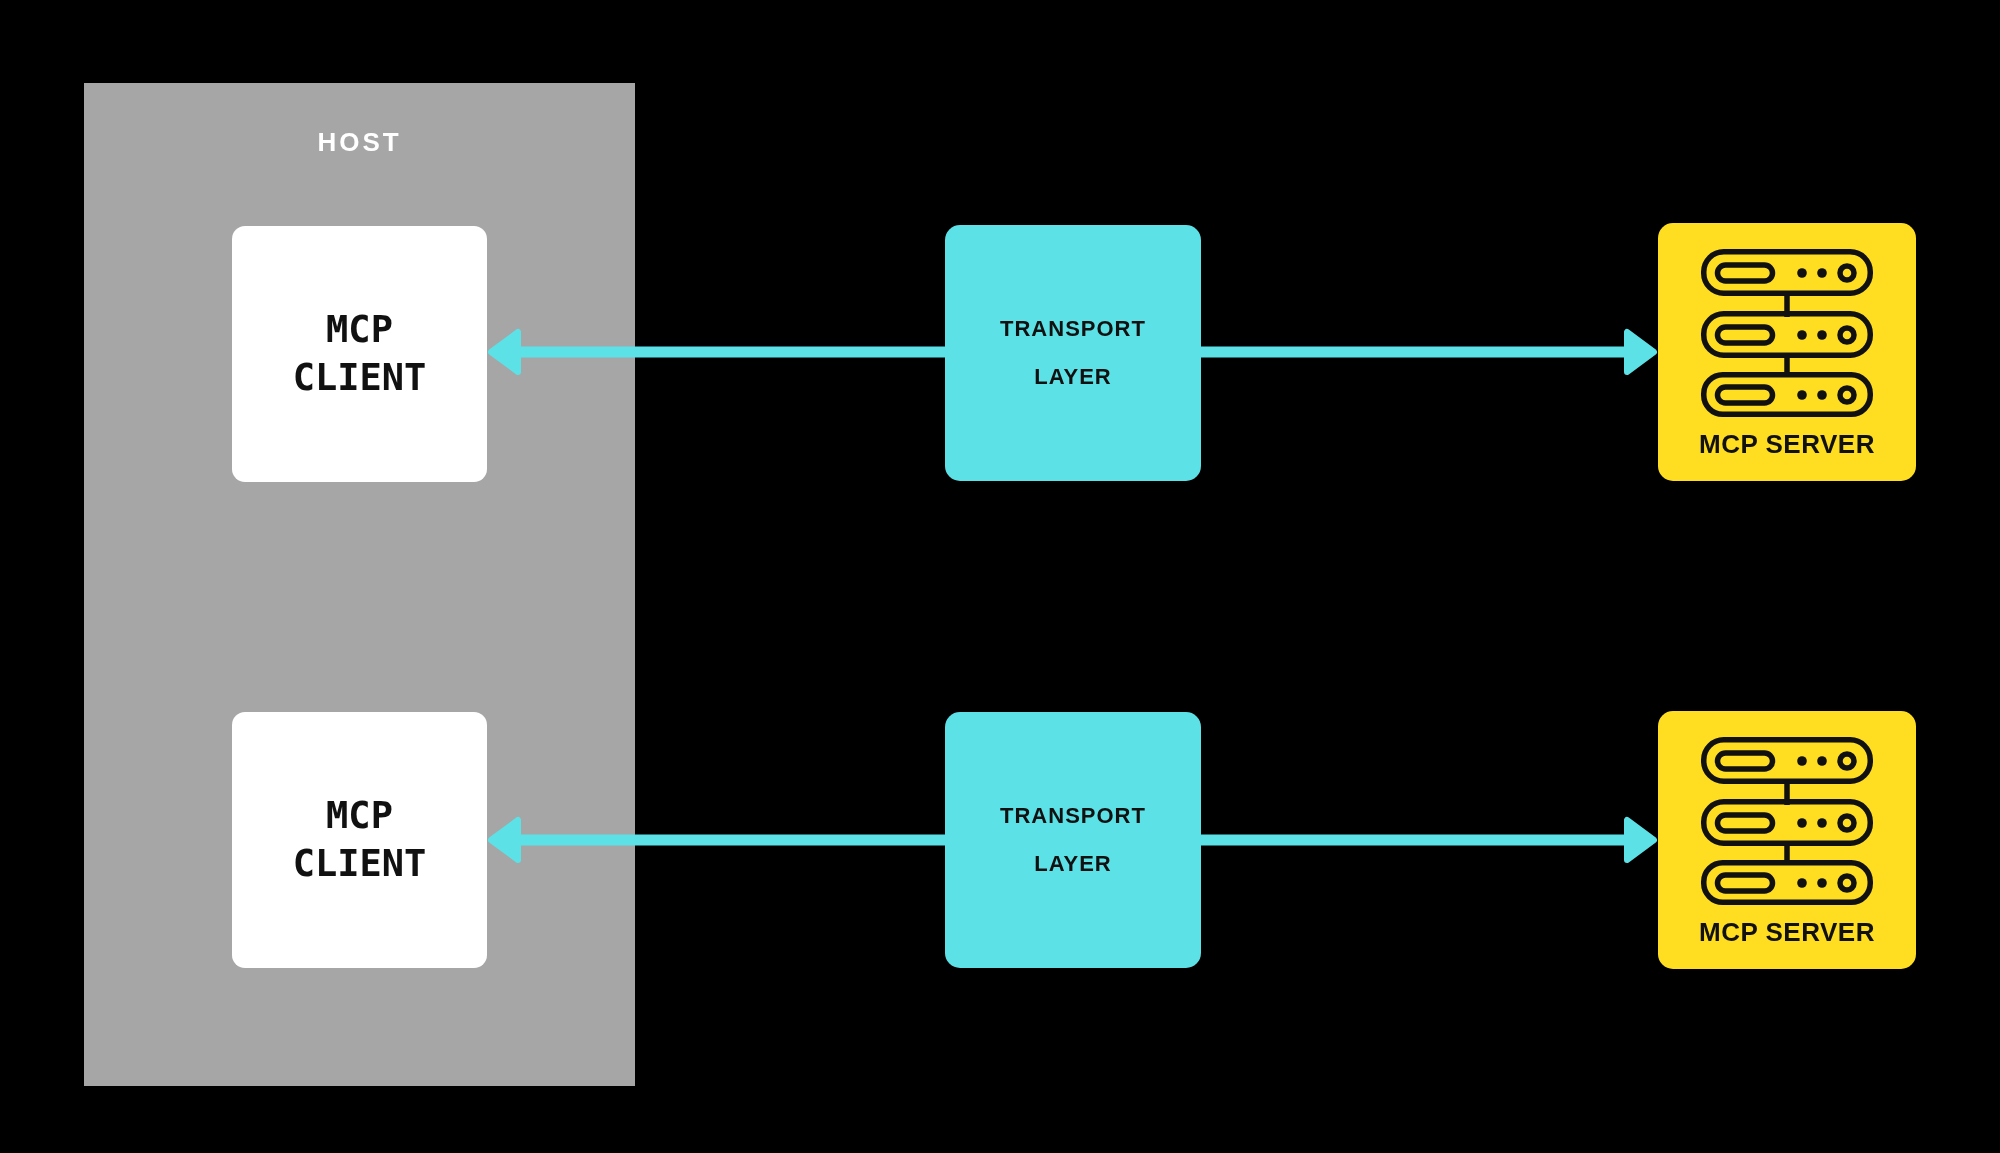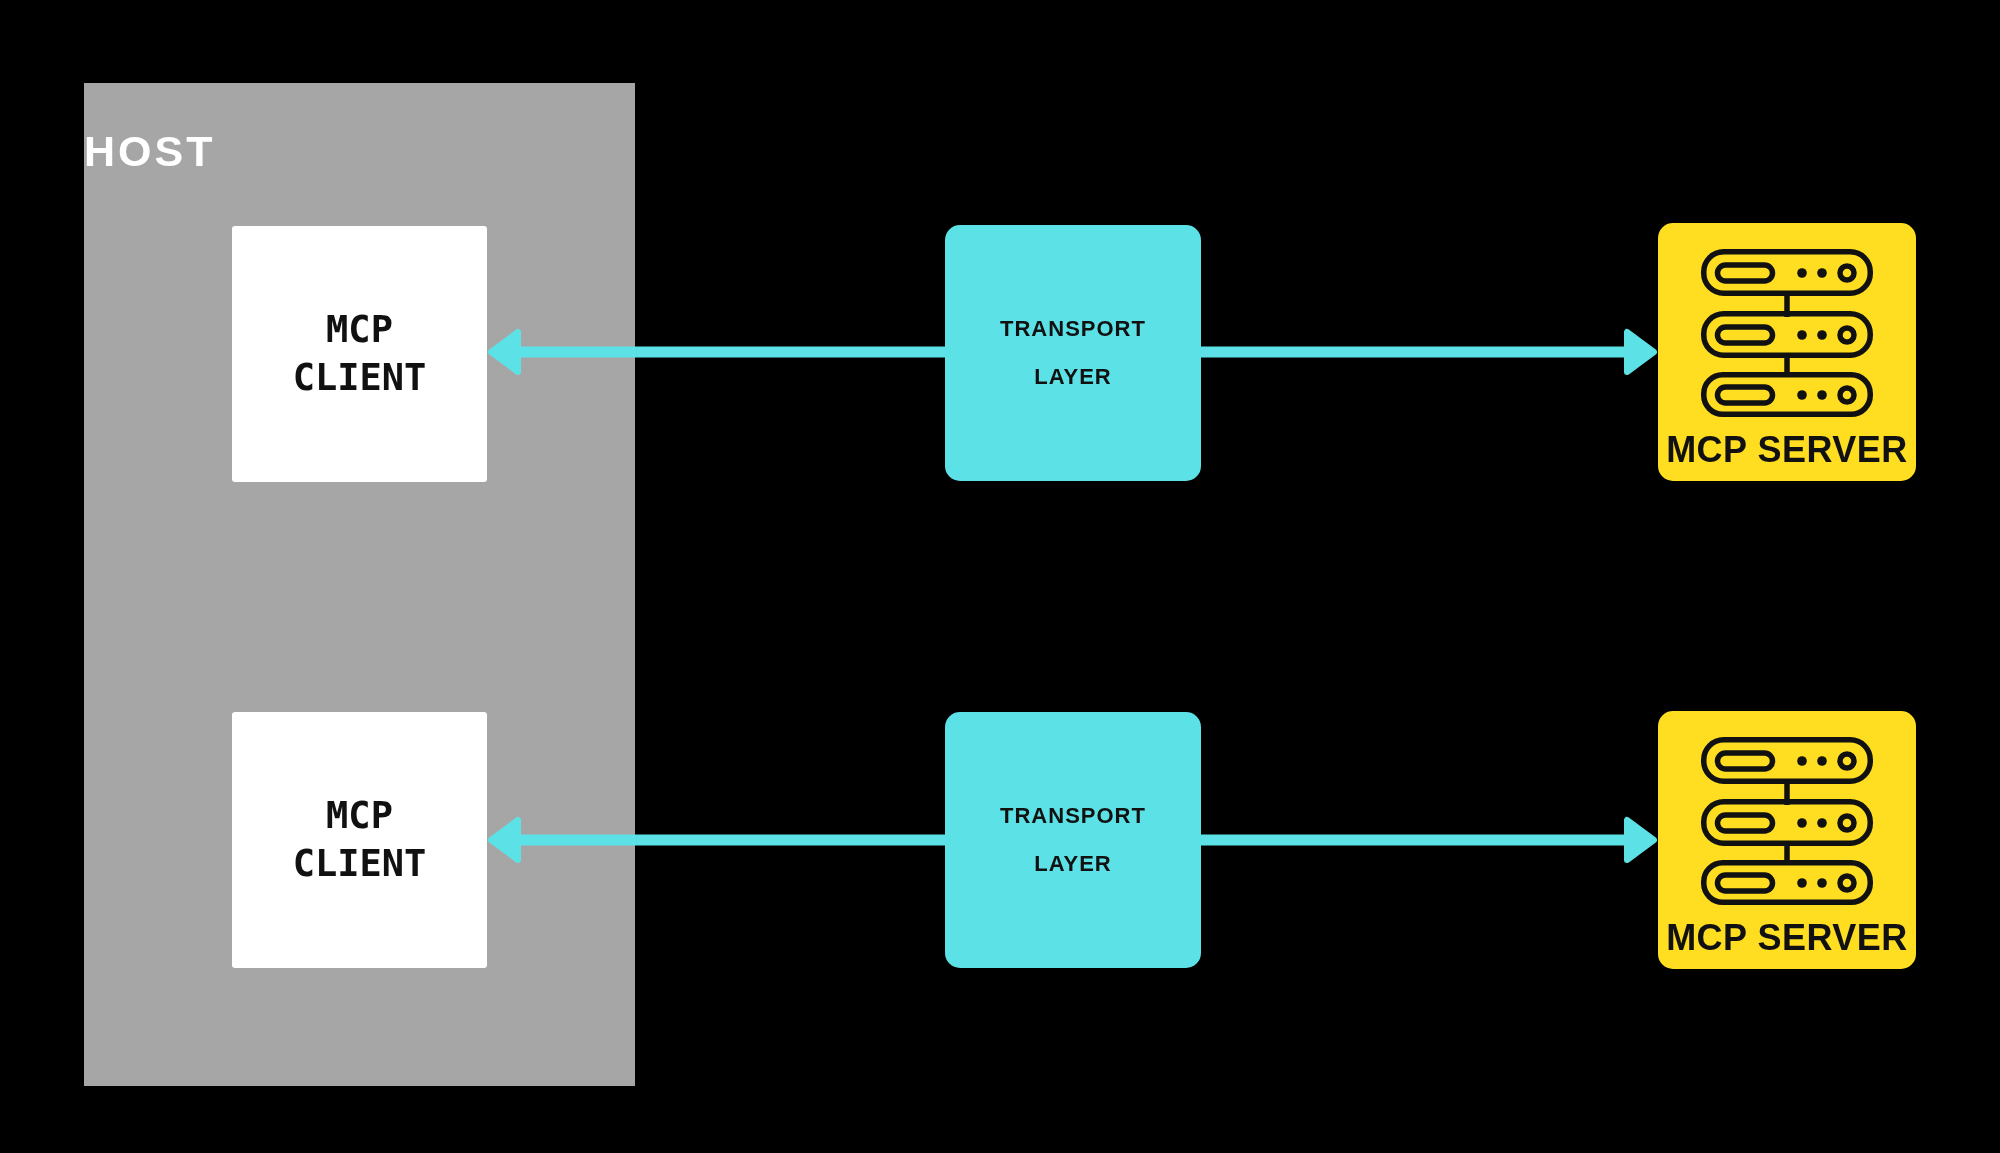--- a/index.html
+++ b/index.html
@@ -19,32 +19,33 @@
     background:var(--bg);
     overflow:hidden;
     font-family:"Liberation Sans", sans-serif;
   }
   .host{
     position:absolute;left:84px;top:83px;width:551px;height:1003px;
     background:var(--host_bg);
   }
   .host-label{
     position:absolute;left:0;top:44px;width:100%;
+    text-align:center;
     color:var(--host_label_color);
-    font-size:43px;font-weight:bold;letter-spacing:3px;
+    font-size:26px;font-weight:bold;letter-spacing:3px;
   }
   .box{
     position:absolute;
     display:flex;align-items:center;justify-content:center;
     text-align:center;
   }
   .client-box{
     left:232px;width:255px;height:256px;
     background:var(--client_bg);
-    border-radius:3px;
+    border-radius:13px;
     color:var(--dark_text);
     font-family:"DejaVu Sans Mono", monospace;
     font-weight:bold;font-size:37px;line-height:48px;
   }
   .client-box.row1{top:226px;}
   .client-box.row2{top:712px;}
   .transport-box{
     left:945px;width:256px;height:256px;
     background:var(--transport_bg);
     border-radius:15px;
@@ -60,21 +61,21 @@
   }
   .server-box.row1{top:223px;}
   .server-box.row2{top:711px;}
   .server-icon{
     position:absolute;left:43px;top:26px;width:172px;height:168px;
   }
   .server-label{
     position:absolute;left:0;top:206px;width:100%;
     text-align:center;
     color:var(--dark_text);
-    font-weight:bold;font-size:36px;letter-spacing:0.5px;
+    font-weight:bold;font-size:26px;letter-spacing:0.5px;
   }
   .two-line span{display:block;}
   .arrows{
     position:absolute;left:0;top:0;width:2000px;height:1153px;
     pointer-events:none;
   }
   .arrow-line{stroke:var(--arrow);stroke-width:11;}
   .arrow-head{fill:var(--arrow);stroke:var(--arrow);stroke-width:6;stroke-linejoin:round;}
   .rack-stroke{fill:none;stroke:#111111;stroke-width:5.5;}
   .rack-fill{fill:#111111;stroke:none;}

